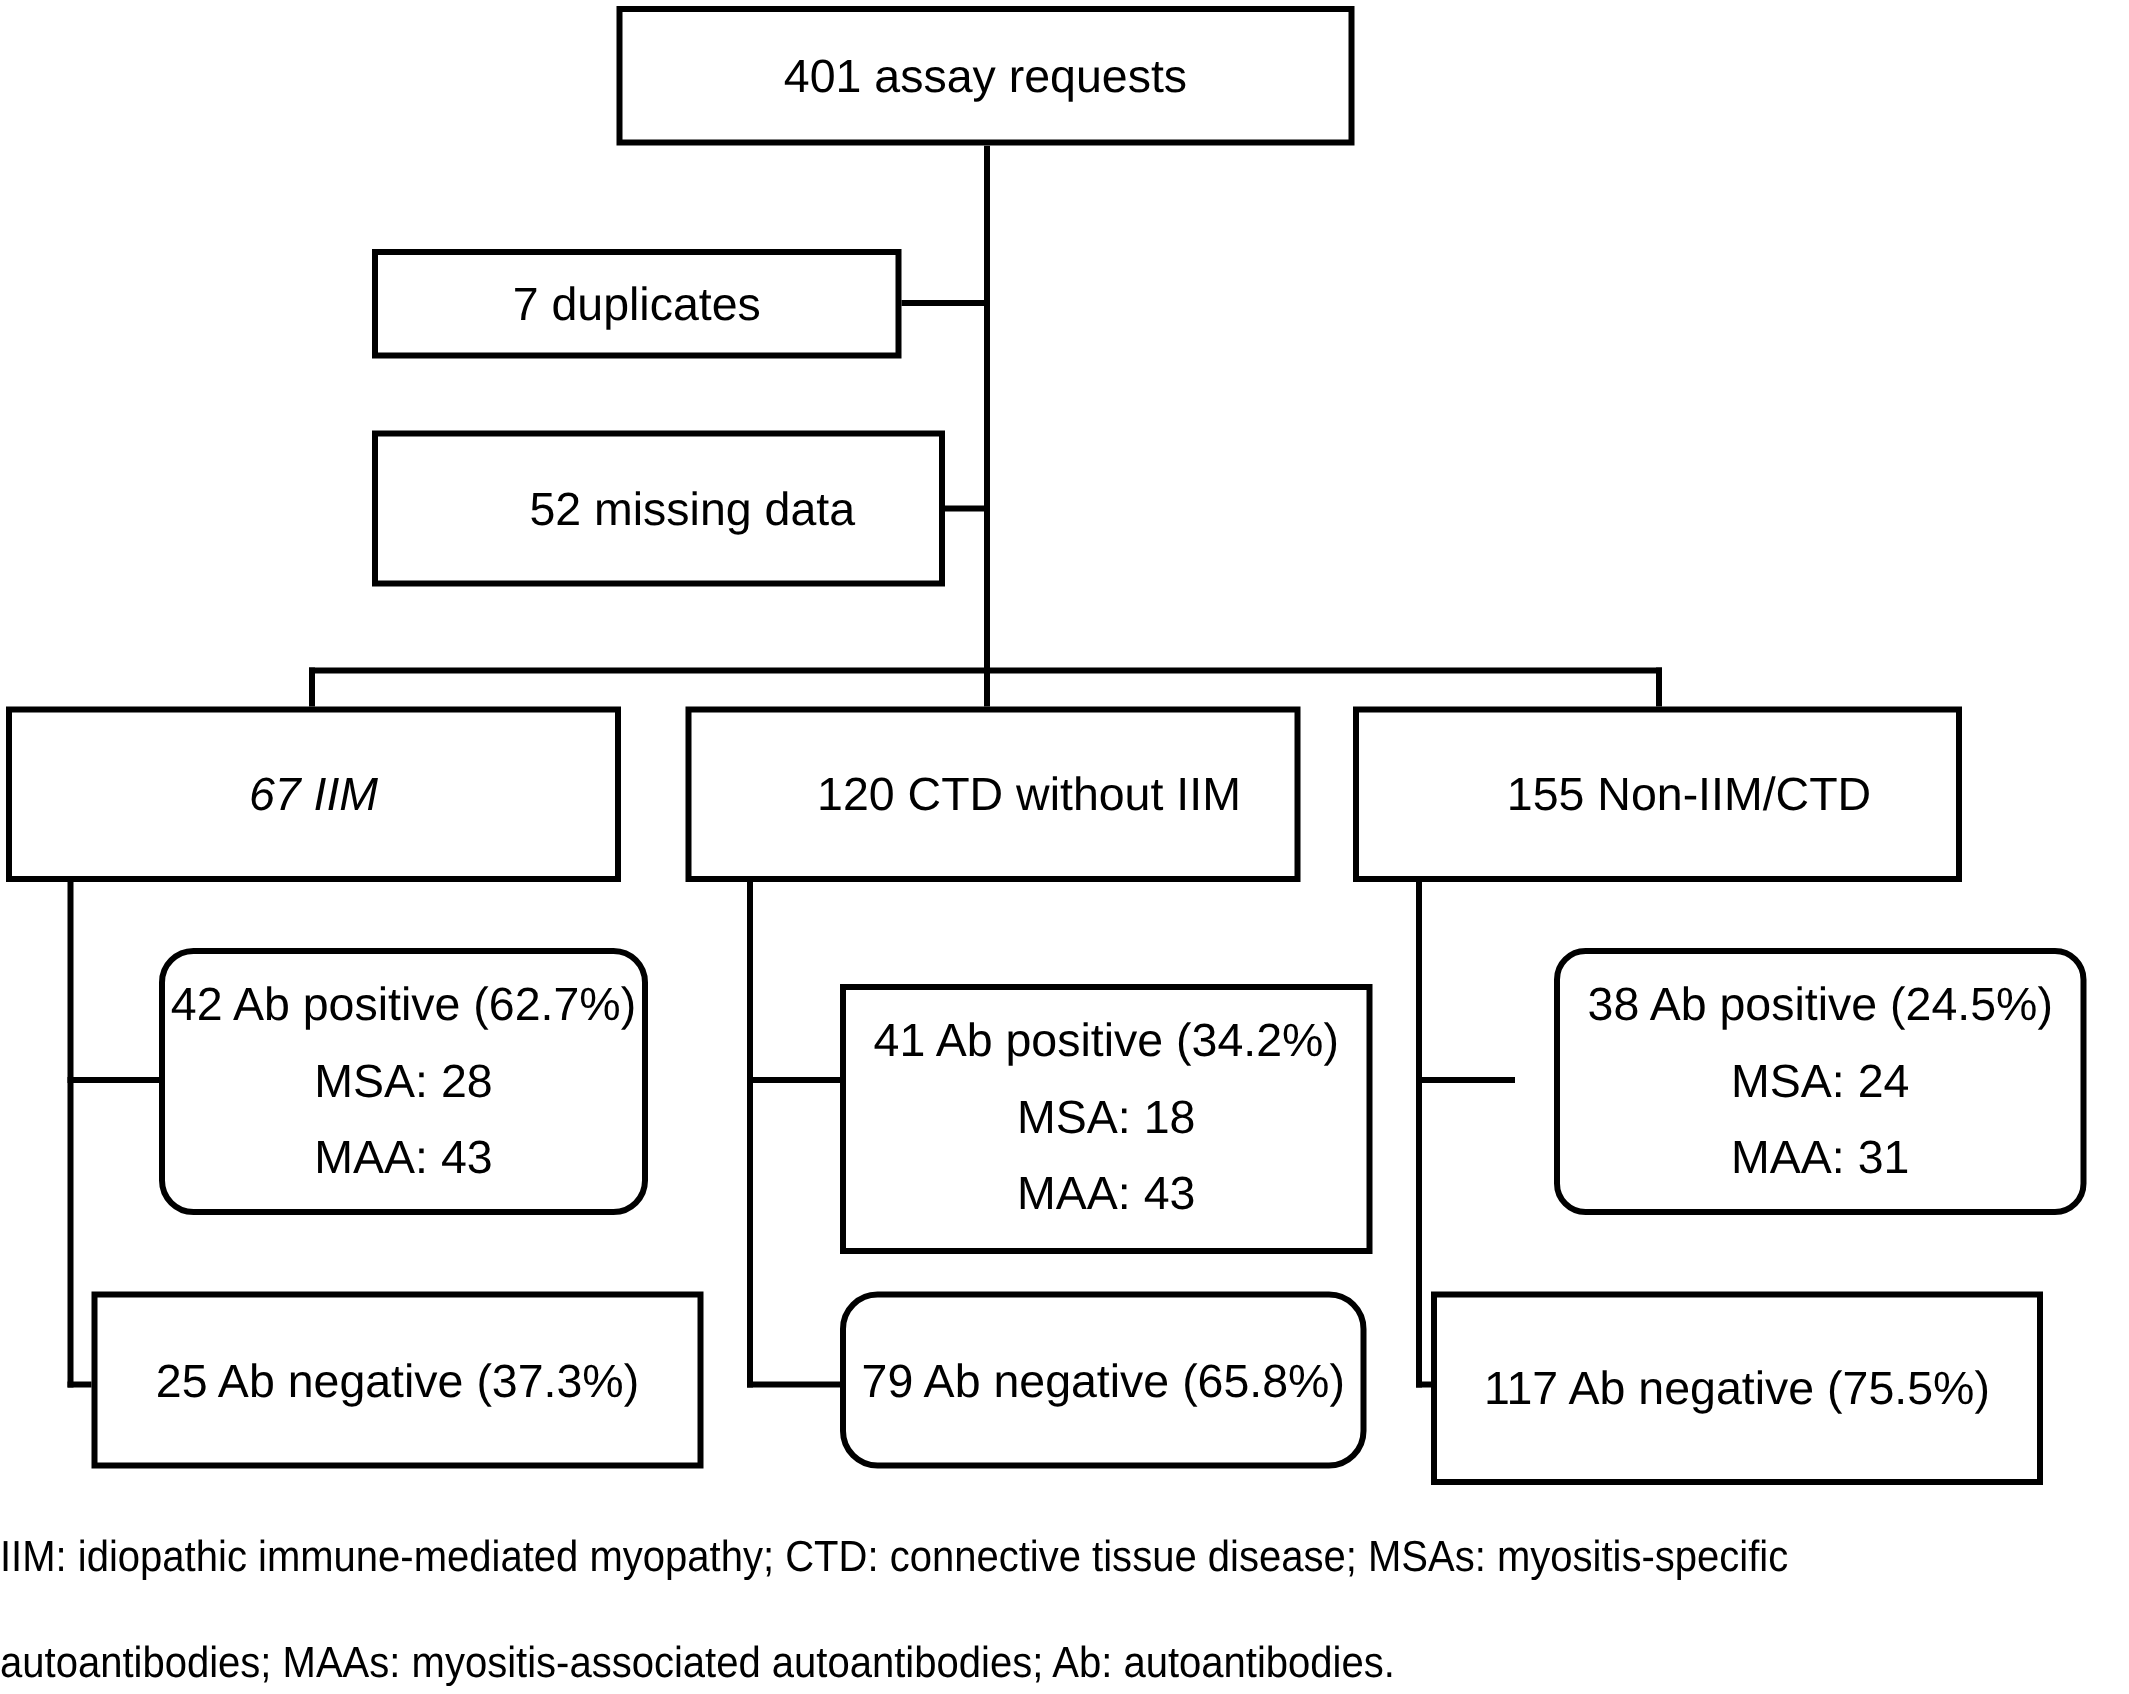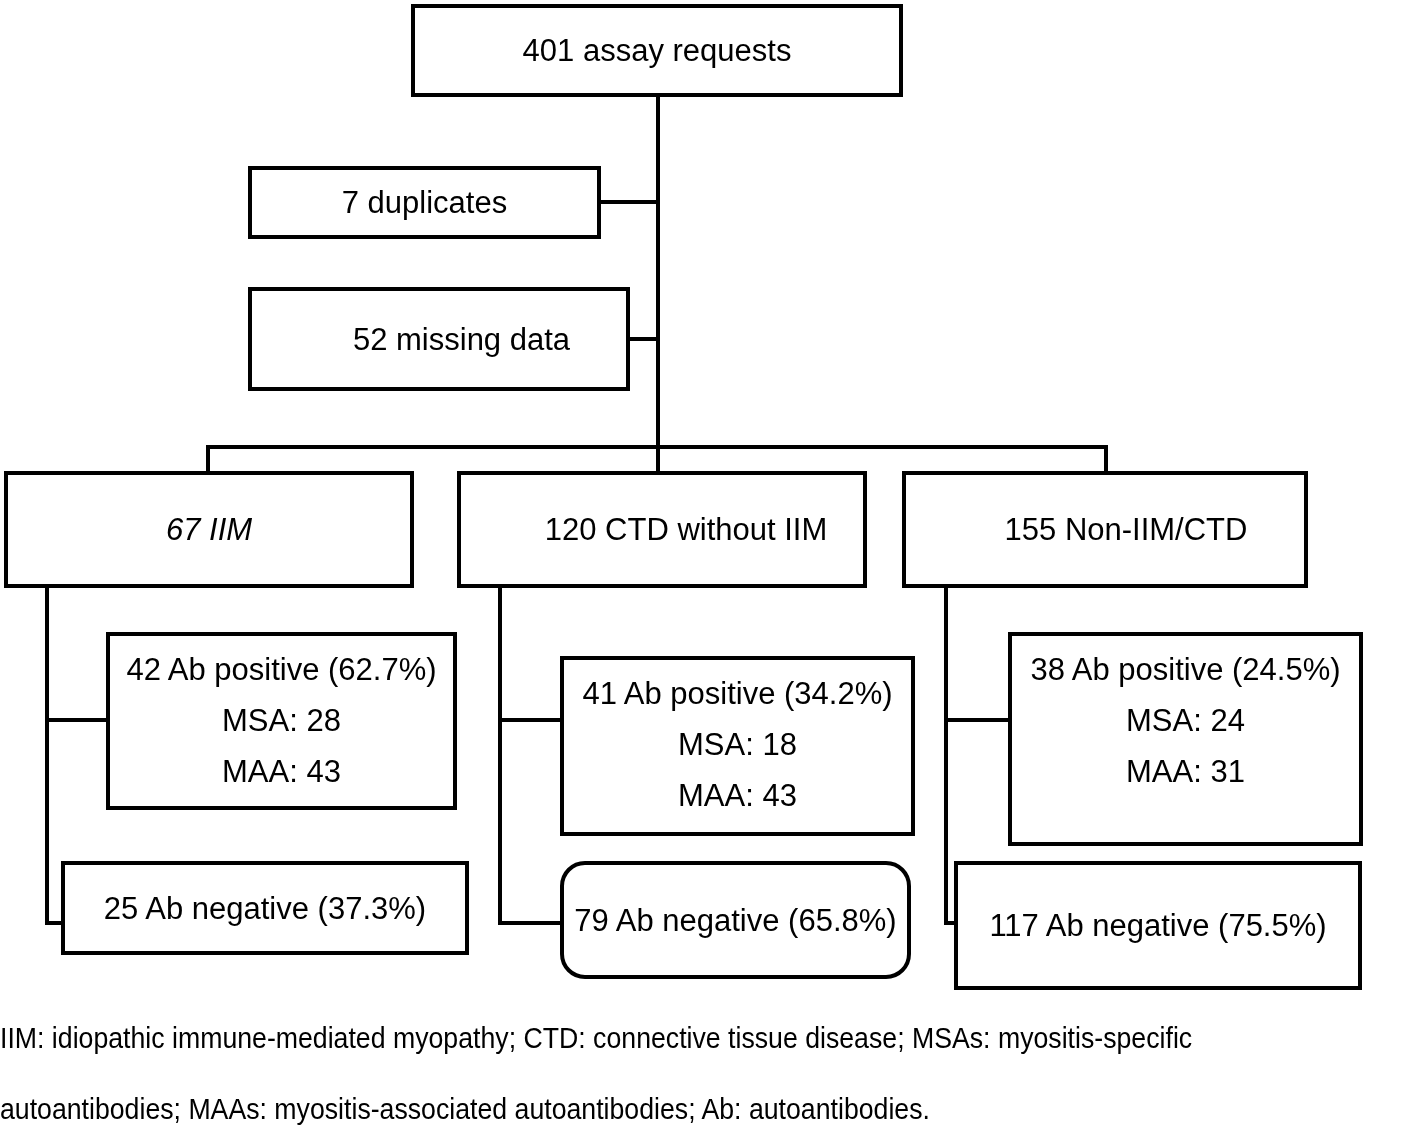--- a/index.html
+++ b/index.html
@@ -113,39 +113,39 @@
   </div>
 
   <div class="box" style="left:457px; top:471px; width:410px; height:117px;padding-left:48px;">
     <span class="line">120 CTD without IIM</span>
   </div>
 
   <div class="box" style="left:902px; top:471px; width:406px; height:117px;padding-left:42px;">
     <span class="line">155 Non-IIM/CTD</span>
   </div>
 
-  <div class="box multi" style="left:106px; top:632px; width:351px; height:178px;">
+  <div class="box multi" style="left:106px; top:632px; width:326px; height:178px;border-radius:23px;">
     <span class="line">42 Ab positive (62.7%)</span>
     <span class="line">MSA: 28</span>
     <span class="line">MAA: 43</span>
   </div>
 
   <div class="box multi" style="left:560px; top:632px; width:355px; height:180px;margin-top:24px;">
     <span class="line">41 Ab positive (34.2%)</span>
     <span class="line">MSA: 18</span>
     <span class="line">MAA: 43</span>
   </div>
 
-  <div class="box multi" style="left:1008px; top:632px; width:355px; height:214px;">
+  <div class="box multi" style="left:1036px; top:632px; width:355px; height:178px;border-radius:21px;">
     <span class="line">38 Ab positive (24.5%)</span>
     <span class="line">MSA: 24</span>
     <span class="line">MAA: 31</span>
   </div>
 
-  <div class="box" style="left:61px; top:861px; width:408px; height:94px;">
+  <div class="box" style="left:61px; top:861px; width:408px; height:118px;">
     <span class="line">25 Ab negative (37.3%)</span>
   </div>
 
   <div class="box" style="left:560px; top:861px; width:351px; height:118px;border-radius:25px;">
     <span class="line">79 Ab negative (65.8%)</span>
   </div>
 
   <div class="box" style="left:954px; top:861px; width:408px; height:129px;">
     <span class="line">117 Ab negative (75.5%)</span>
   </div>

